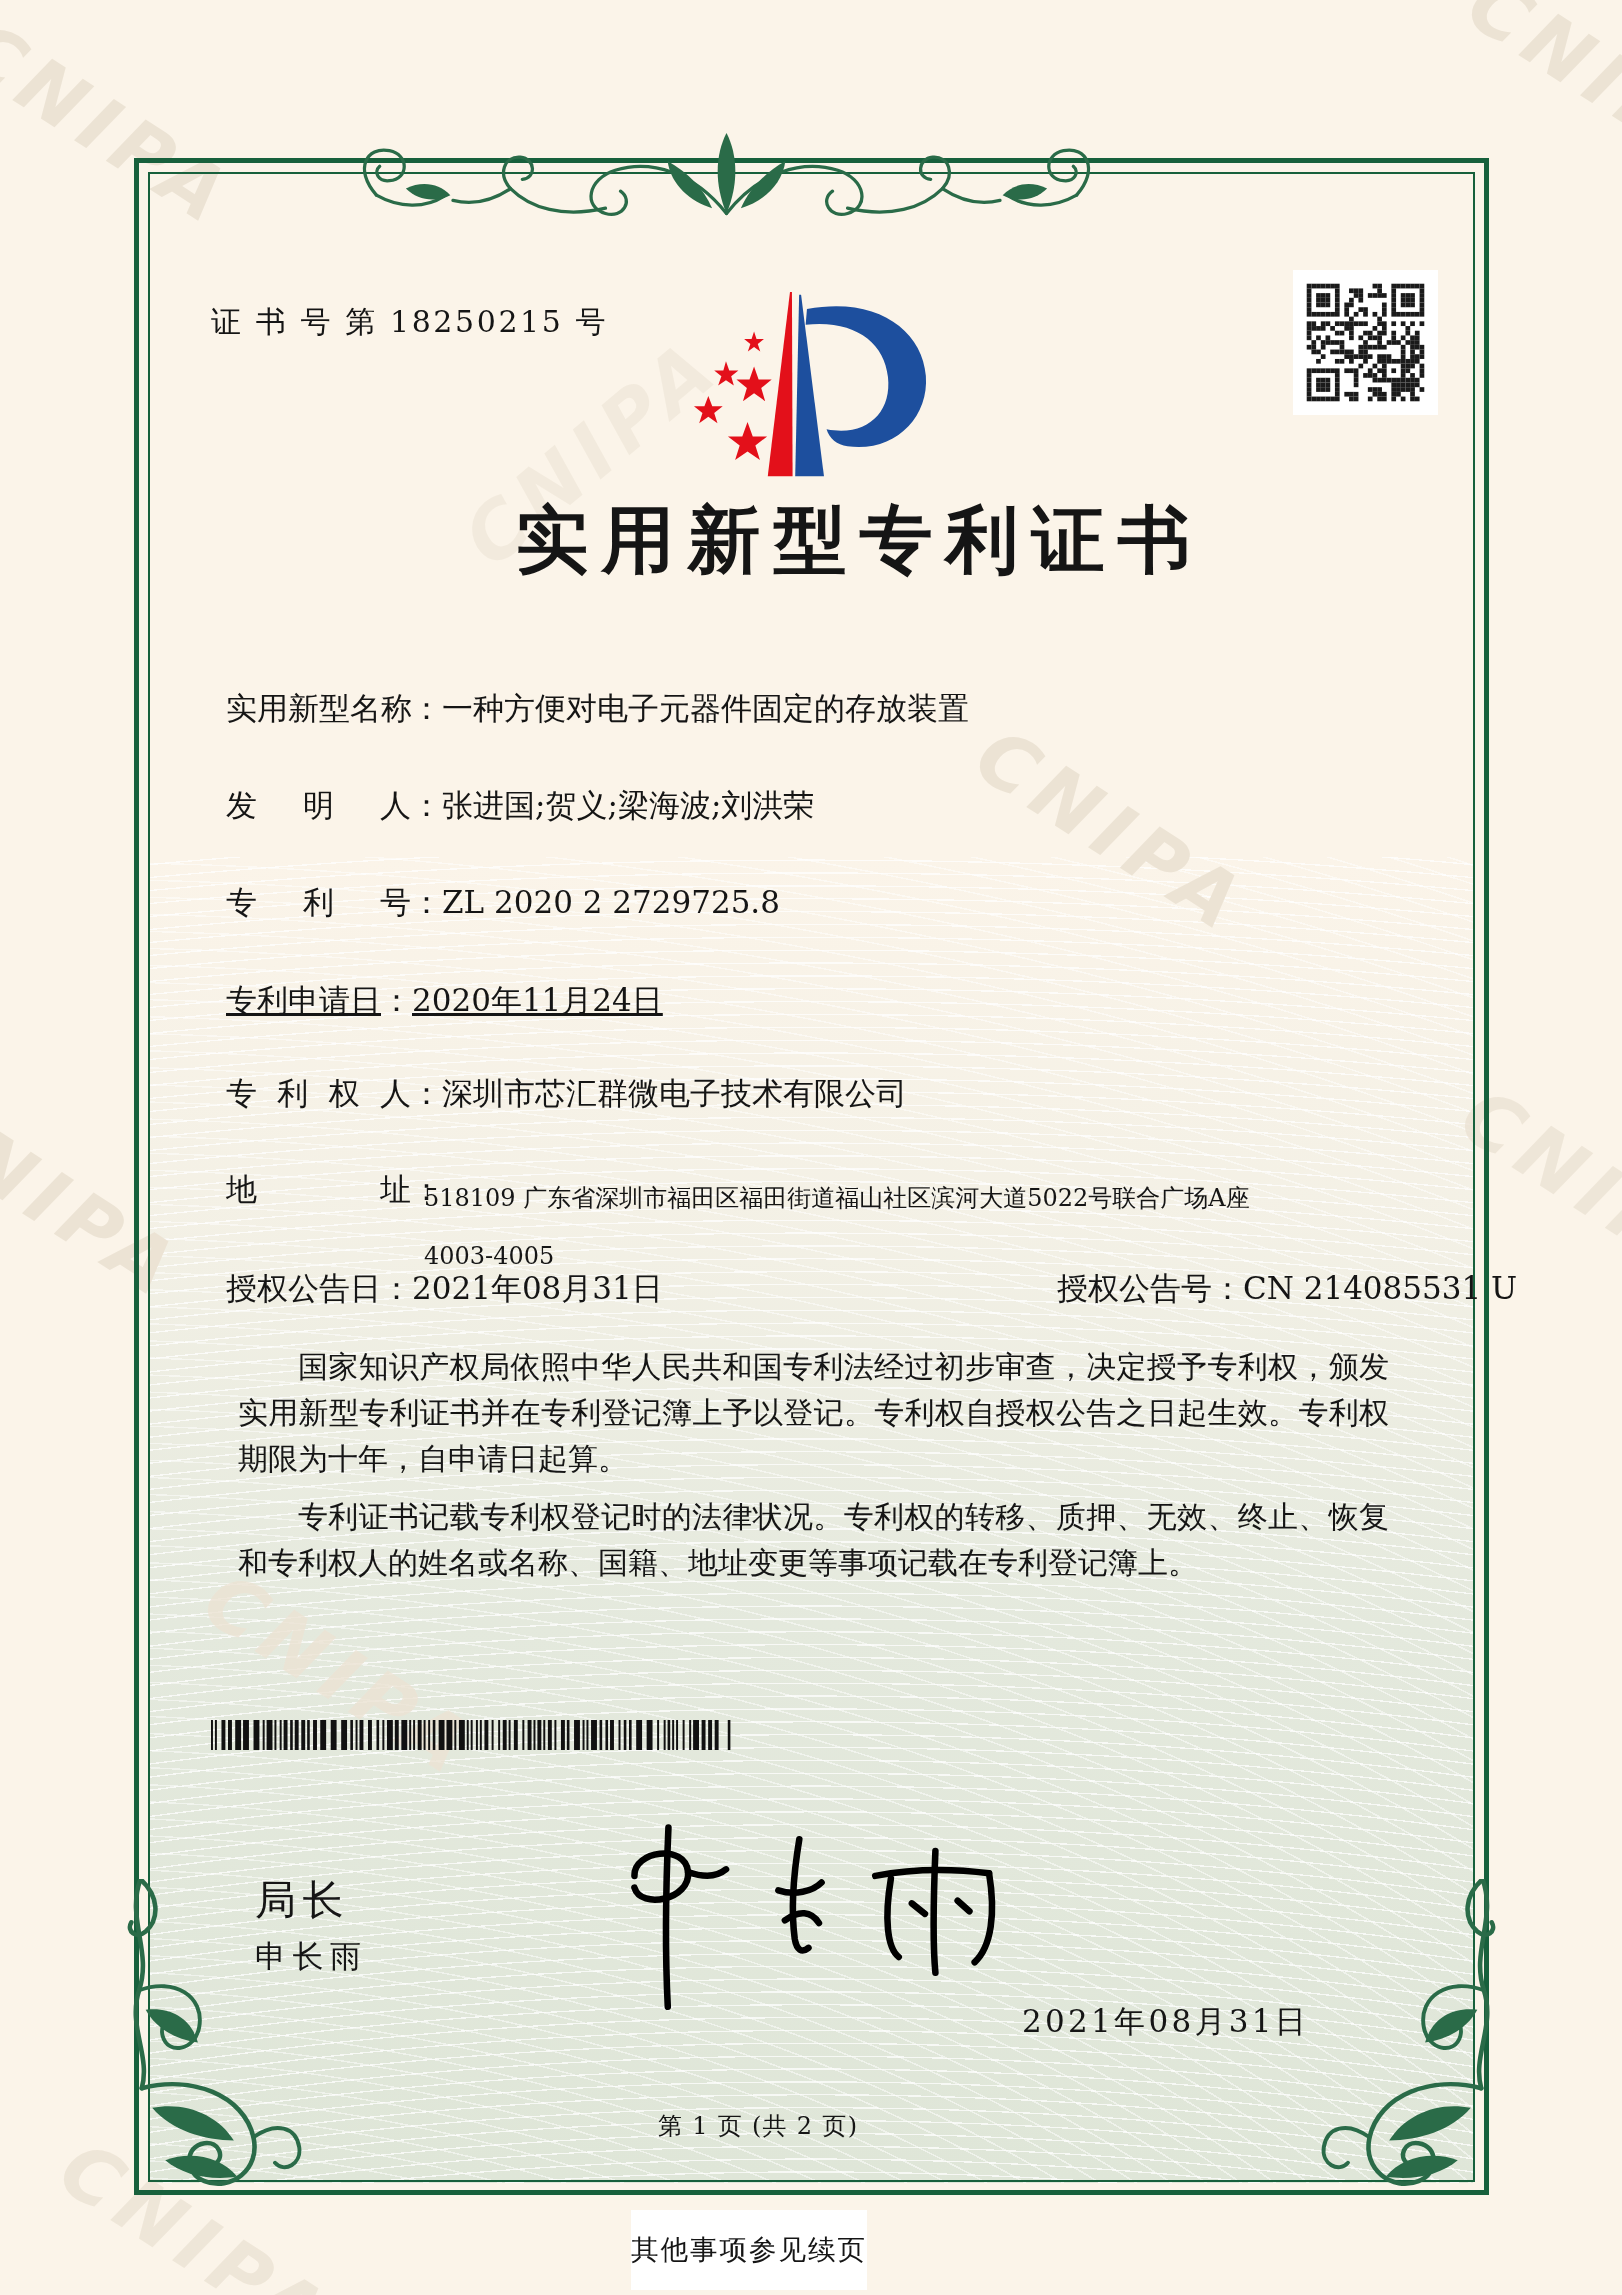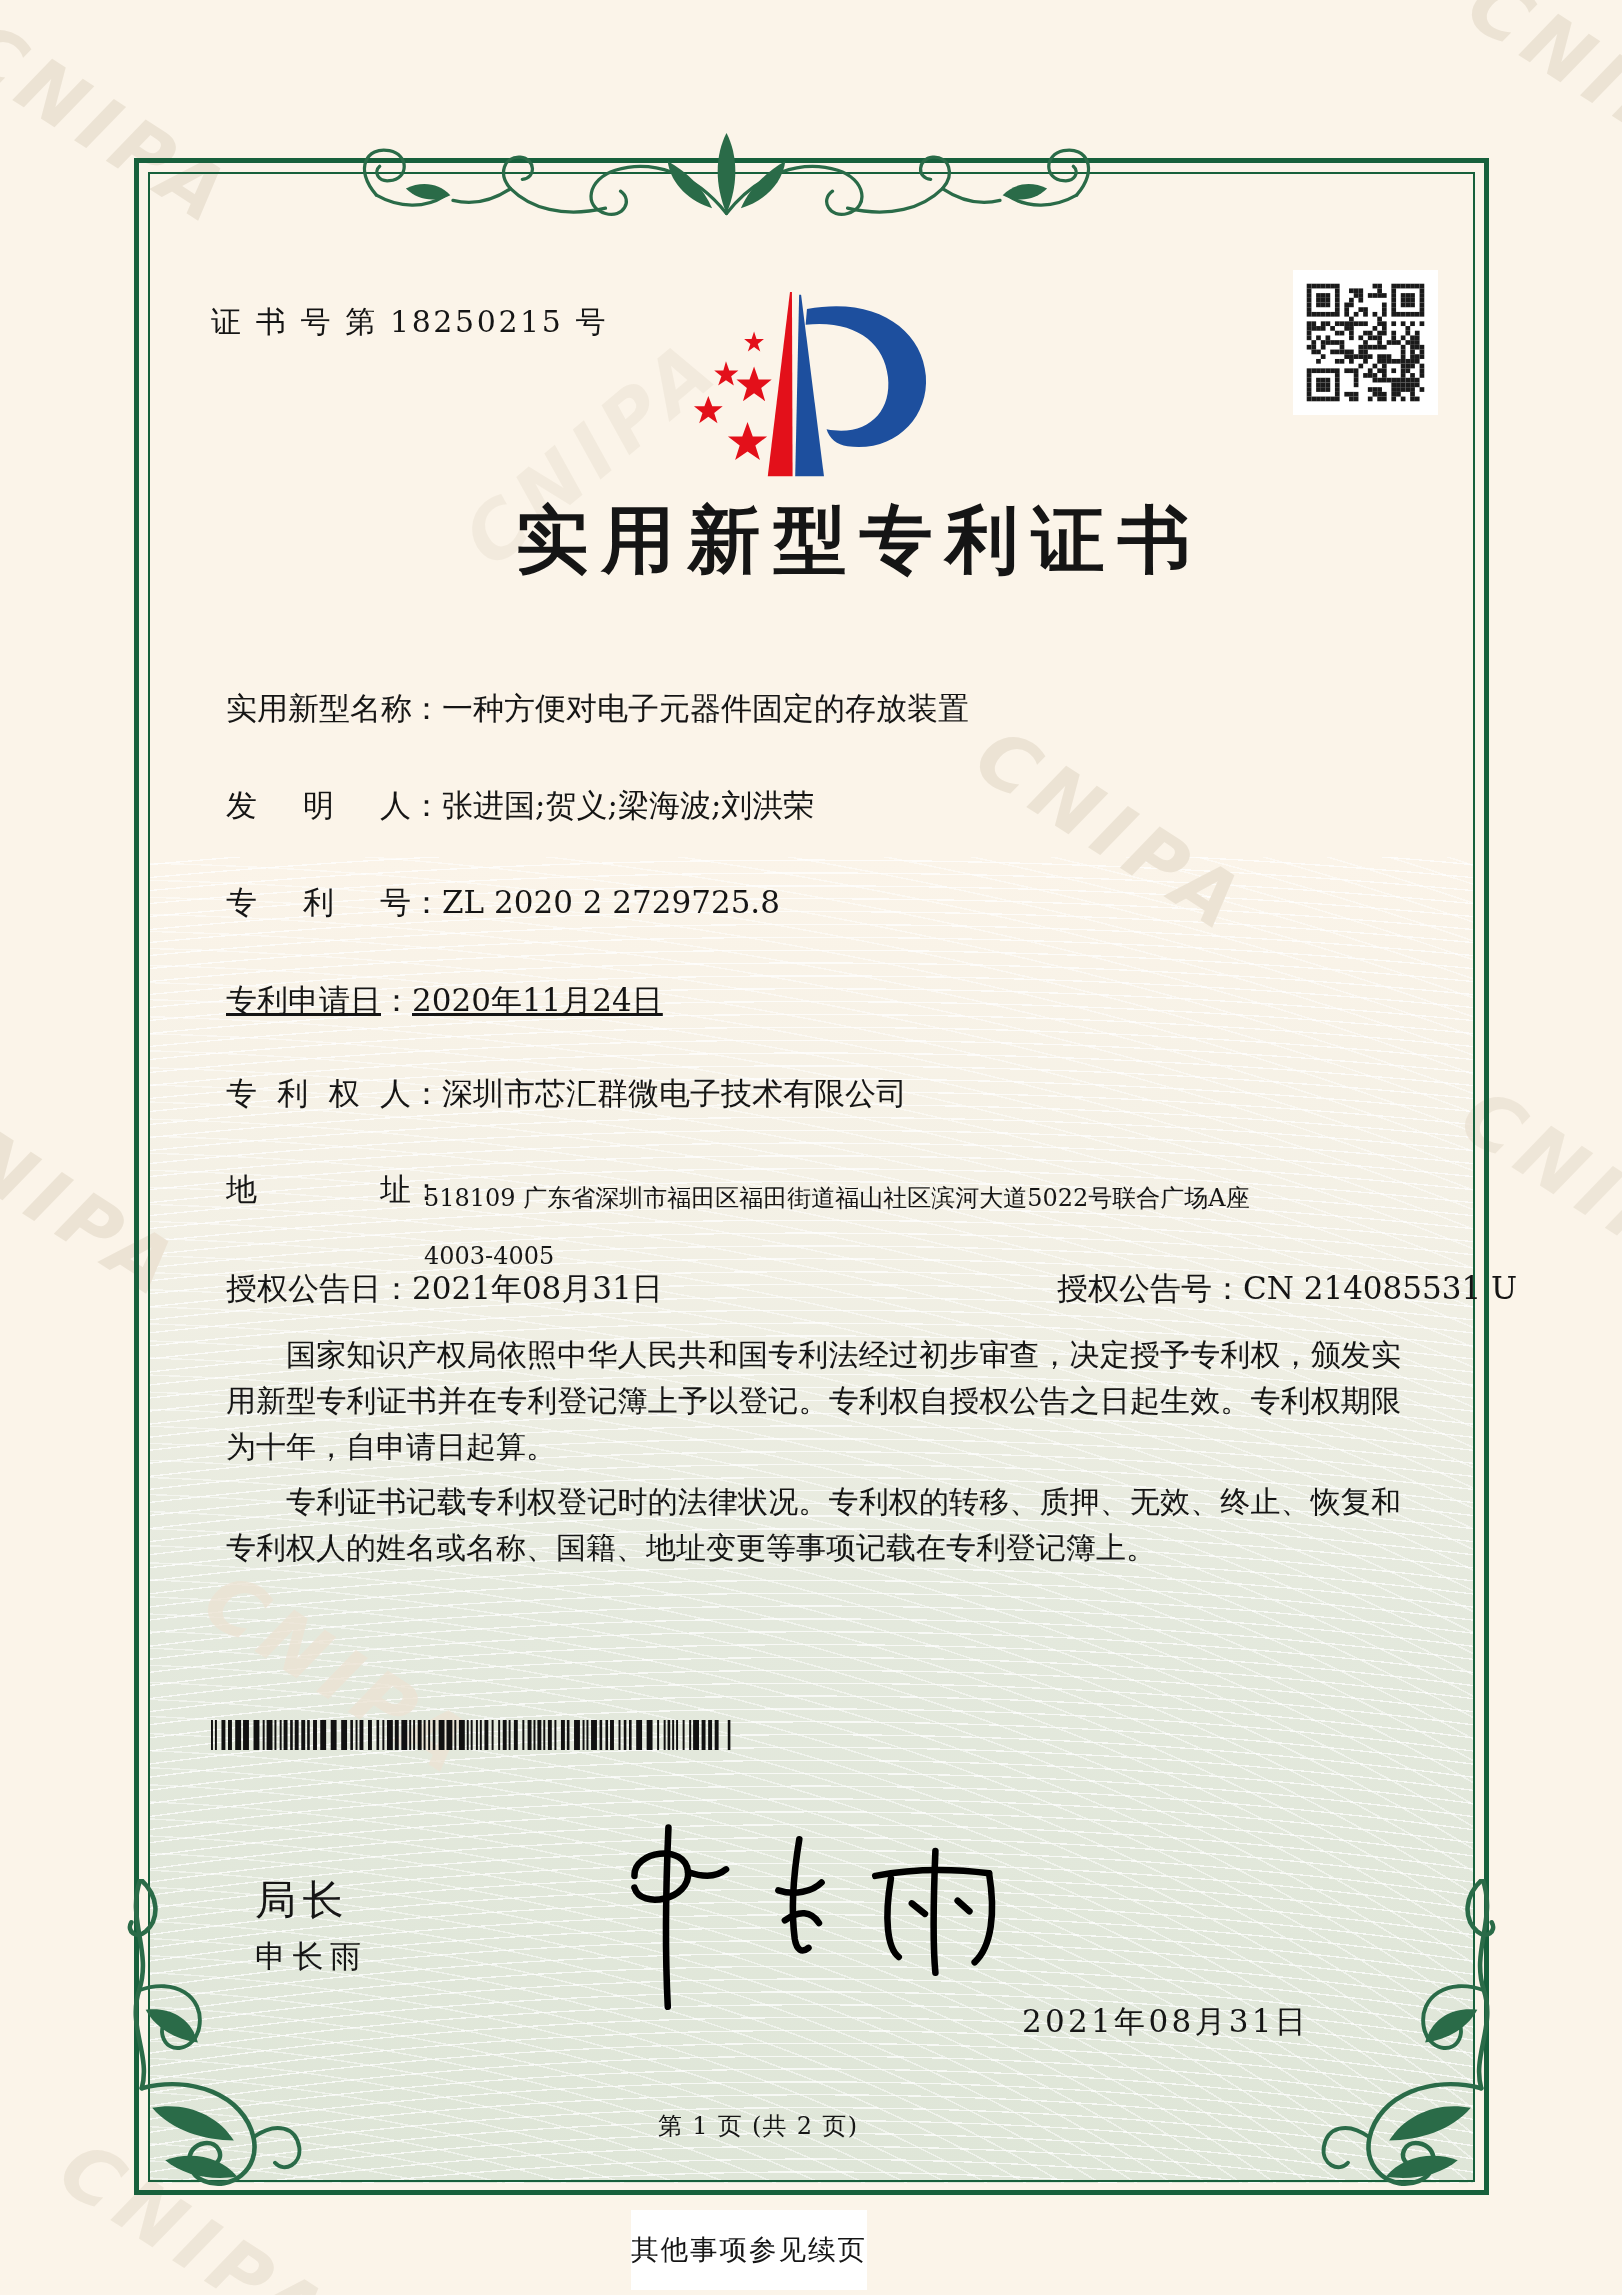--- a/index.html
+++ b/index.html
@@ -43,21 +43,21 @@
   .addr-value{
     position:absolute;left:424px;top:1169px;width:885px;font-size:24px;
     line-height:58px;z-index:4;white-space:normal;
   }
   .grant2{position:absolute;left:831px;top:0;}
   
   .body-text{
     position:absolute;left:226px;top:1332px;width:1175px;z-index:4;
     font-size:30px;line-height:46px;text-align:justify;
   }
-  .body-text p{margin:0;text-indent:2em;}
+  .body-text p{margin:12px;text-indent:2em;}
   .body-text p + p{margin-top:9.2px;}
   
   .barcode{position:absolute;left:211px;top:1720px;width:522px;height:30px;z-index:4;}
   .officer-title{position:absolute;left:255px;top:1873px;font-size:41px;letter-spacing:6.5px;z-index:4;}
   .officer-name{position:absolute;left:255px;top:1936px;font-size:31px;letter-spacing:6.5px;z-index:4;}
   .signature{position:absolute;left:569px;top:1813px;width:458px;height:203px;z-index:4;}
   .issue-date{position:absolute;left:1022px;top:2001px;font-size:31px;letter-spacing:3.3px;z-index:4;}
   .page-indicator{position:absolute;left:658px;top:2110px;width:236px;text-align:left;
     font-size:24px;letter-spacing:1.3px;z-index:4;}
   .note-box{

